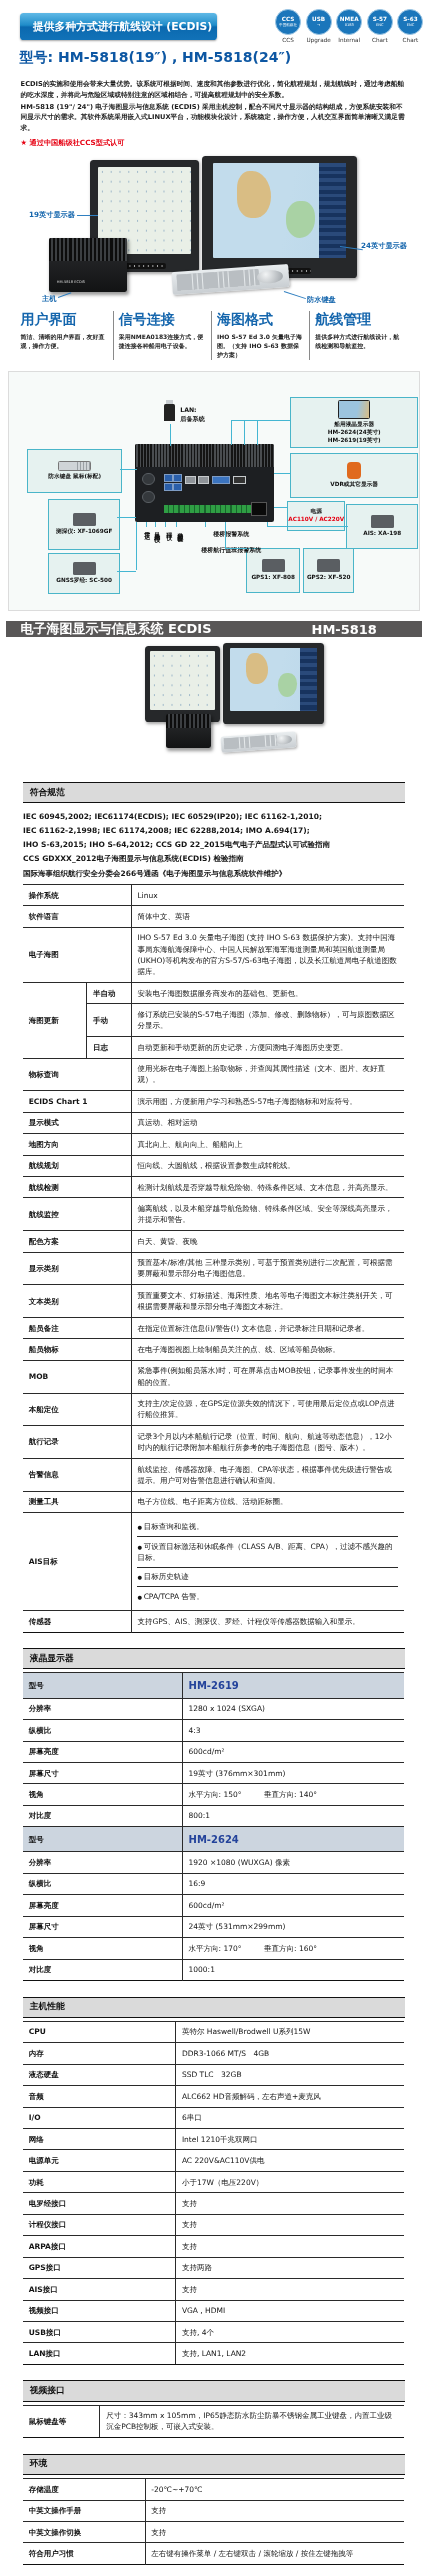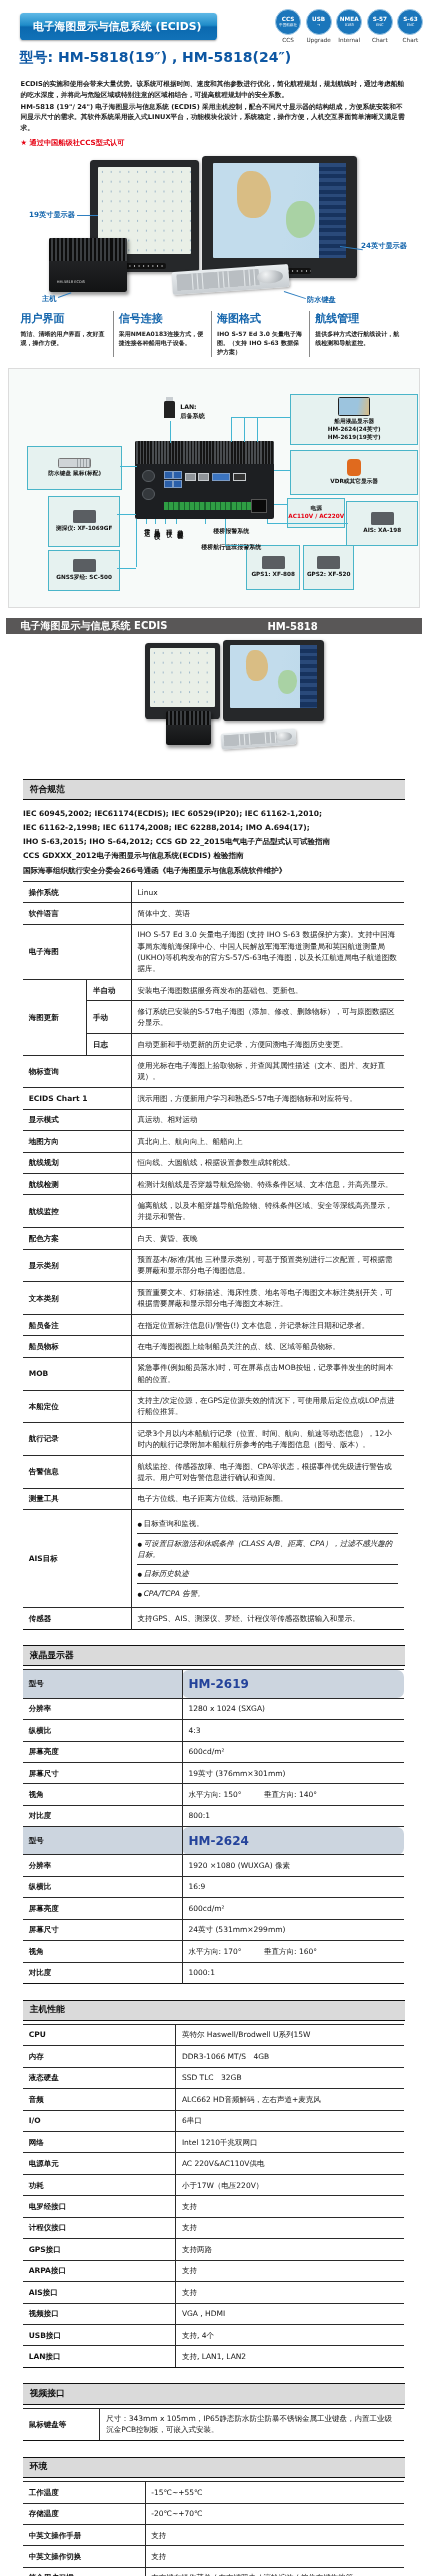--- a/index.html
+++ b/index.html
@@ -37,21 +37,21 @@
   .hosttext{position:absolute;left:10%;bottom:12%;color:#ddd;font-size:3.6px;line-height:1.5;}
   .kbd{position:absolute;background:linear-gradient(180deg,#e9edef,#c9ced2);border-radius:2.6px;box-shadow:1px 1.5px 2.6px rgba(0,0,0,.3);transform:rotate(-4deg);}
   .kbkeys{position:absolute;left:4%;top:12%;width:70%;height:72%;background:repeating-linear-gradient(90deg,#b9bec2 0 4.6px,#e6eaec 4.6px 5.2px),repeating-linear-gradient(0deg,#b9bec2 0 4.6px,#e6eaec 4.6px 5.2px);}
   .kbball{position:absolute;right:5%;top:22%;width:22%;height:55%;border-radius:50%;background:radial-gradient(circle at 35% 30%,#f2f4f5,#9aa0a5);}
   .callout{position:absolute;color:#1566ad;font-size:7.2px;font-weight:bold;}
   .cline{position:absolute;background:#2f7fc0;height:0.8px;transform-origin:left center;}
   
   .features{display:flex;margin:9.3px 20.6px 0;}
   .feature{flex:1;padding:0 6.2px 0 5.2px;border-left:0.5px solid #8a8a8a;}
   .feature:first-child{border-left:none;padding-left:0;}
-  .ftitle{color:#1566ad;font-size:11px;font-weight:bold;margin:0 0 2.6px;}
+  .ftitle{color:#1566ad;font-size:14px;font-weight:bold;margin:0 0 2.6px;}
   .ftext{font-size:6px;line-height:1.55;font-weight:600;color:#222;margin:0;}
   
   .diagram{position:relative;margin:11.3px 8.2px 0;height:238px;background:#f7faf9;border:0.5px solid #dcdcdc;}
   .dtitle{position:absolute;left:0;right:0;top:7.2px;text-align:center;color:#1566ad;font-size:13.4px;font-weight:bold;letter-spacing:1.5px;}
   .dbox{position:absolute;background:#e6f2f0;border:0.5px solid #4ab5c9;display:flex;flex-direction:column;align-items:center;justify-content:center;font-size:5.7px;font-weight:600;color:#111;text-align:center;line-height:1.4;}
   .thumb{width:23px;height:13.4px;background:#5a5e62;border-radius:1.5px;margin-bottom:1.5px;}
   .thumb.mon{width:30px;height:17.5px;background:linear-gradient(100deg,#9cc4de 60%,#d8bd85 100%);border:1.5px solid #222;}
   .thumb.vdr{width:13.4px;height:17.5px;background:#e06a1e;border-radius:4.1px;}
   .thumb.kb2{width:31px;height:8.2px;background:repeating-linear-gradient(90deg,#cfd4d7 0 2.6px,#9aa0a4 2.6px 3.1px);border:0.5px solid #777;}
   .dline{position:absolute;background:#45b6d2;}
@@ -63,44 +63,44 @@
   .devterm{position:absolute;left:29px;top:61px;width:88px;height:8.2px;background:repeating-linear-gradient(90deg,#2f9e44 0 4.1px,#18642c 4.1px 5.2px);}
   .devpwr{position:absolute;right:7.2px;top:58px;width:14.4px;height:12.4px;background:#0a0a0a;border:0.5px solid #555;}
   .usbstick{position:absolute;left:155px;top:32px;width:11.3px;height:17.5px;background:#222;border-radius:1.5px 1.5px 0 0;}
   .usbstick:after{content:"";position:absolute;left:2.1px;top:-4.1px;width:7.2px;height:4.1px;background:#c9ced2;}
   .usb-label{position:absolute;left:171px;top:34px;font-size:6.2px;font-weight:bold;color:#111;line-height:1.4;}
   .vlab{position:absolute;writing-mode:vertical-rl;letter-spacing:1px;font-size:6px;font-weight:600;color:#111;}
   .hlab{position:absolute;font-size:6px;font-weight:600;color:#111;}
   .pw1{font-weight:bold;}
   .pw2{color:#e60012;font-weight:bold;}
   
-  .gbar{display:flex;align-items:center;height:15.5px;background:#595757;color:#fff;margin:10.3px 6.2px 0;padding-left:14.4px;font-size:10px;font-weight:bold;}
+  .gbar{display:flex;align-items:center;height:15.5px;background:#595757;color:#fff;margin:10.3px 6.2px 0;padding-left:14.4px;font-size:13px;font-weight:bold;}
   .gbar .bar-right{margin-left:100px;font-weight:bold;}
   
   .photo{position:relative;height:130px;}
   
   .sec-h{margin:15.5px 23px 0;background:#dadada;border-top:1.5px solid #111;border-bottom:1px solid #111;padding:3.6px 6.7px;font-size:8.8px;font-weight:bold;color:#111;}
   .comp{margin:6.2px 23px 2.1px;font-size:7.5px;line-height:1.9;font-weight:600;color:#161616;}
   .spec{width:381px;margin:3.1px 23px 0;border-collapse:collapse;font-size:7.5px;color:#141414;border-bottom:1.5px solid #111;}
   .spec td{border-top:1px solid #2a2a2a;padding:4.6px 5.7px;line-height:1.5;vertical-align:middle;}
   .spec .lbl{width:89px;font-weight:600;}
   .spec .glbl{width:52px;font-weight:600;}
   .spec .sub{width:32px;border-left:1px solid #2a2a2a;font-weight:600;}
   .spec .val{border-left:1px solid #2a2a2a;font-weight:500;}
   .bullet{padding:3.6px 0;}
-  .bullet + .bullet{border-top:0.8px solid #2a2a2a;font-style:italic;}
+  .bullet + .bullet{border-top:0.8px solid #2a2a2a;}
   .bullet:before{content:"● ";font-size:5.2px;}
   .model-row td{background:#ccd5df;}
-  .model-row .model-val{color:#24439b;font-weight:bold;font-size:12px;border-radius:7px;}
+  .model-row .model-val{color:#24439b;font-weight:bold;font-size:10px;}
 </style>
 </head>
 <body>
 
 <div class="hdr">
-  <div class="banner">电子海图显示与信息系统 (ECIDS)</div>
+  <div class="banner">提供多种方式进行航线设计 (ECDIS)</div>
   <div class="badges" id="badges">
       <div class="badge">
         <div class="badge-circle">
           <div class="badge-top">CCS</div>
           <div class="badge-sub">中国船级社</div>
         </div>
         <div class="badge-caption">CCS</div>
       </div>
       <div class="badge">
         <div class="badge-circle">
@@ -526,26 +526,26 @@
       </tr>
       <tr>
         <td class="lbl" colspan="2">电罗经接口</td>
         <td class="val">支持</td>
       </tr>
       <tr>
         <td class="lbl" colspan="2">计程仪接口</td>
         <td class="val">支持</td>
       </tr>
       <tr>
+        <td class="lbl" colspan="2">ARPA接口</td>
+        <td class="val">支持</td>
+      </tr>
+      <tr>
         <td class="lbl" colspan="2">GPS接口</td>
         <td class="val">支持两路</td>
-      </tr>
-      <tr>
-        <td class="lbl" colspan="2">ARPA接口</td>
-        <td class="val">支持</td>
       </tr>
       <tr>
         <td class="lbl" colspan="2">AIS接口</td>
         <td class="val">支持</td>
       </tr>
       <tr>
         <td class="lbl" colspan="2">视频接口</td>
         <td class="val">VGA , HDMI</td>
       </tr>
       <tr>
@@ -566,24 +566,20 @@
         <td class="lbl" colspan="2">鼠标键盘等</td>
         <td class="val">尺寸：343mm x 105mm，IP65静态防水防尘防暴不锈钢金属工业键盘，内置工业级沉金PCB控制板，可嵌入式安装。</td>
       </tr>
     </tbody>
   </table>
 
 <div class="sec-h">环境</div>
 <table class="spec">
     <tbody id="environment-body">
       <tr>
-        <td class="lbl" colspan="2">工作温度</td>
-        <td class="val">-15℃~+55℃</td>
-      </tr>
-      <tr>
         <td class="lbl" colspan="2">存储温度</td>
         <td class="val">-20℃~+70℃</td>
       </tr>
       <tr>
         <td class="lbl" colspan="2">中英文操作手册</td>
         <td class="val">支持</td>
       </tr>
       <tr>
         <td class="lbl" colspan="2">中英文操作切换</td>
         <td class="val">支持</td>

